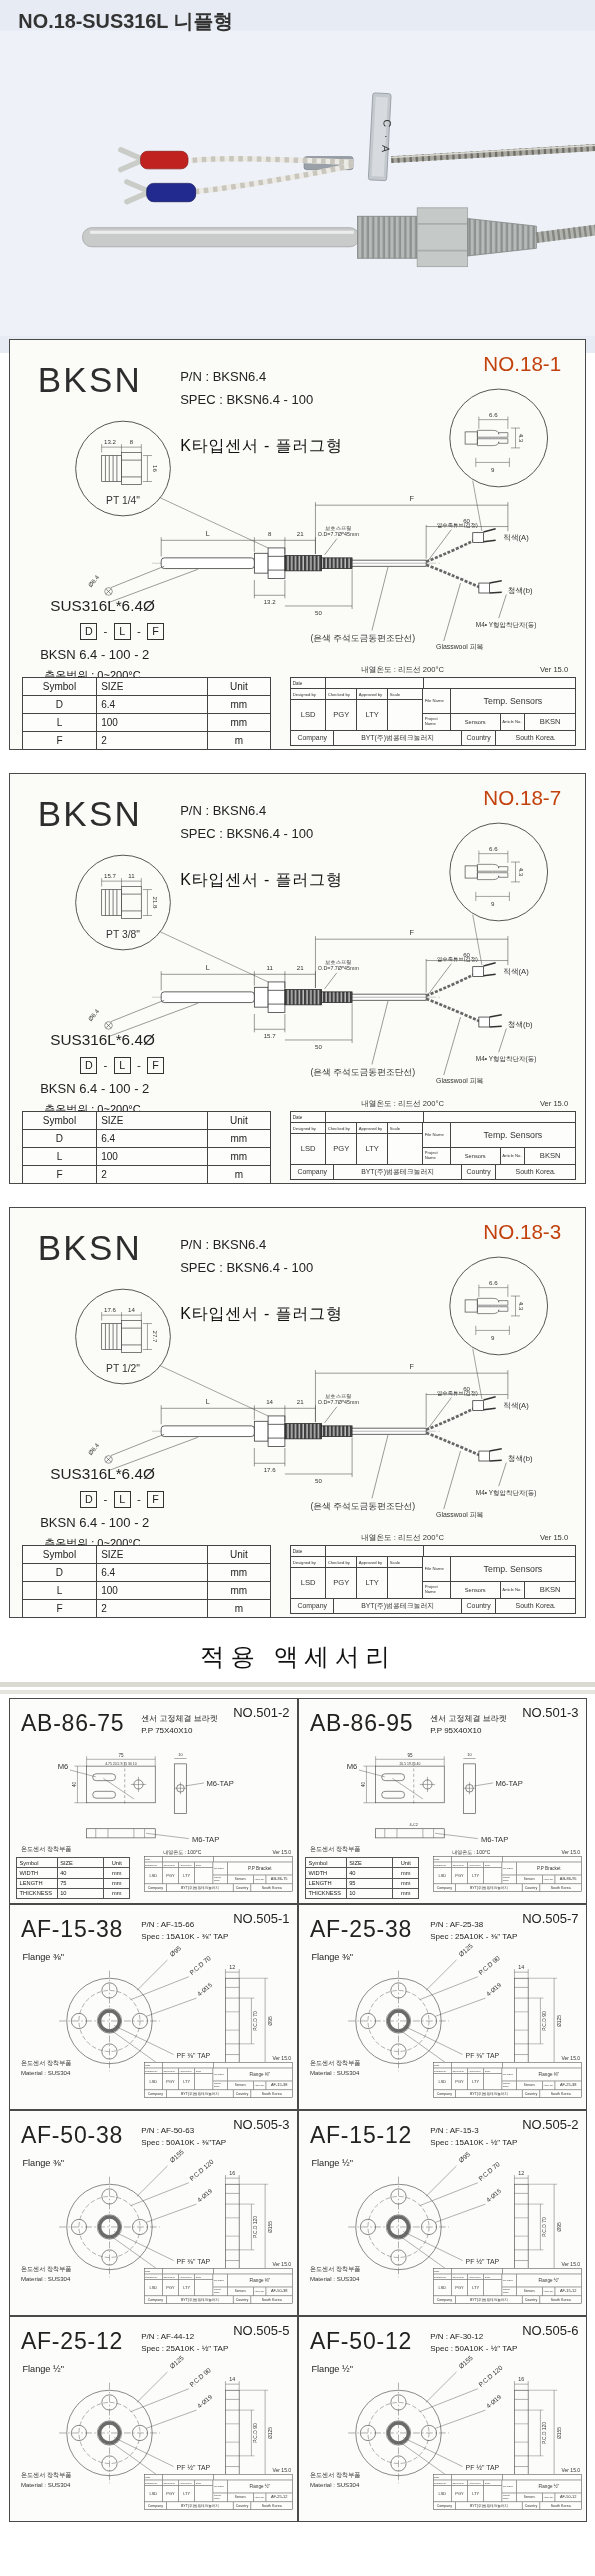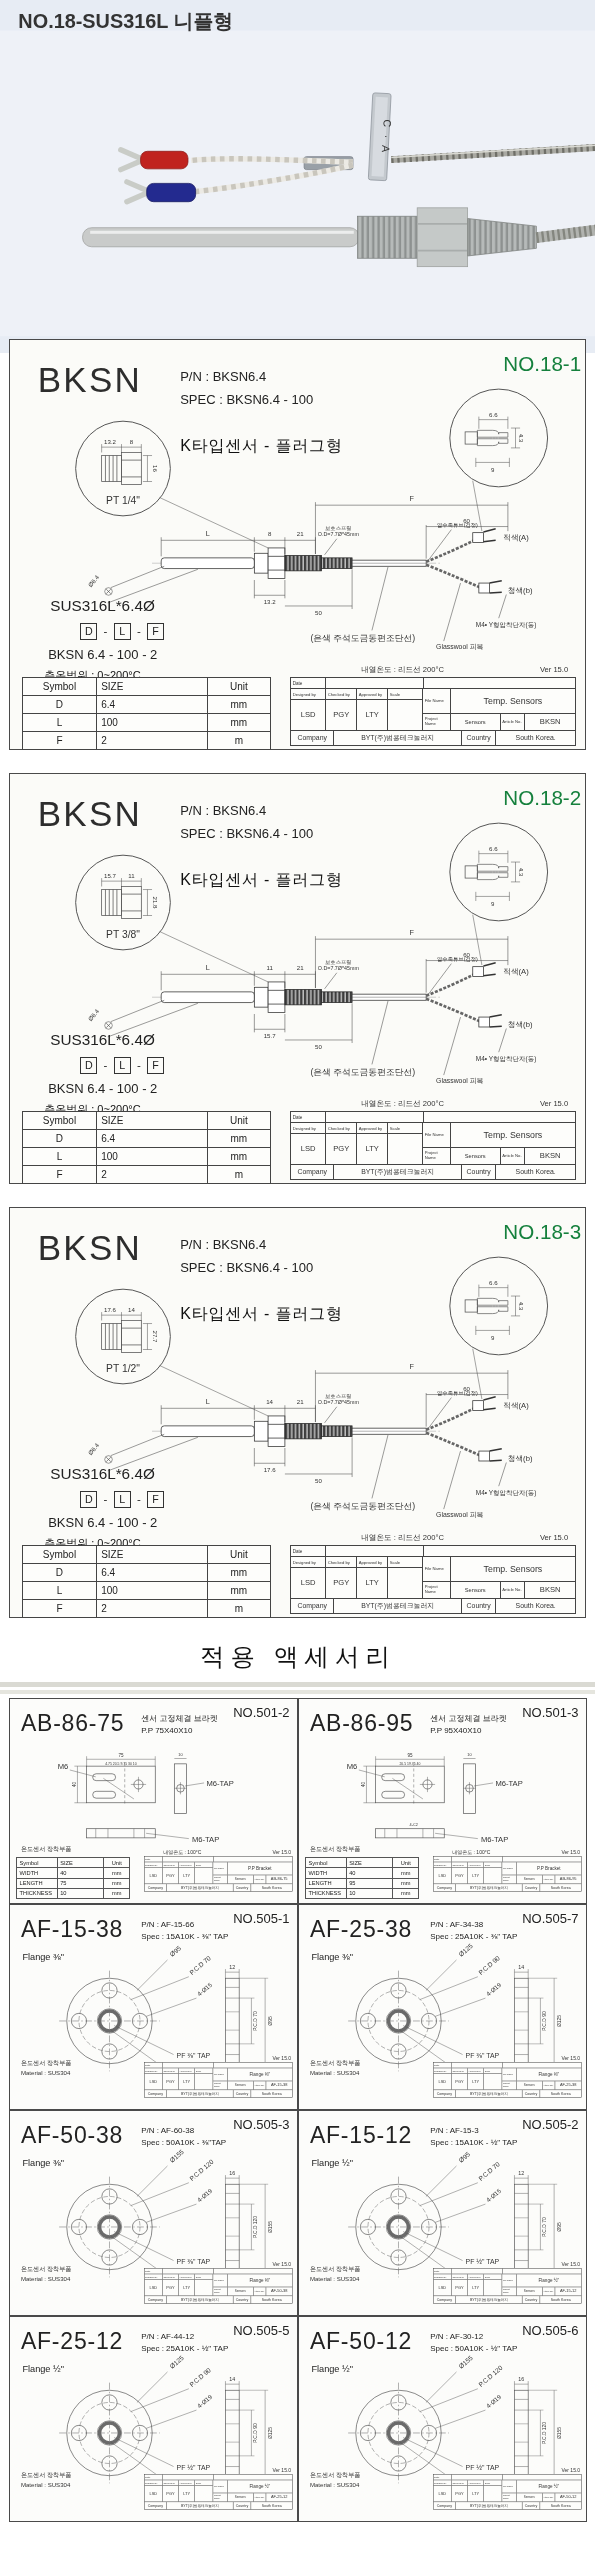--- a/index.html
+++ b/index.html
@@ -3,28 +3,28 @@
 <meta charset="utf-8">
 <style>
   html,body{margin:0;padding:0;background:#fff;}
   body{width:596px;height:2576px;position:relative;font-family:"Liberation Sans","DejaVu Sans",sans-serif;color:#222;overflow:hidden;}
   .photo-section{width:596px;height:290px;}
   .spacer{height:49px;}
   
   .sheet{position:relative;width:575px;height:409px;margin:0 9.2px 23px;background:#fbfbf8;border:1.1px solid #4a4a4a;box-sizing:content-box;}
   .brand{position:absolute;left:27.5px;top:20px;font-size:35px;letter-spacing:2.3px;color:#2d2d2d;}
   .pn-block{position:absolute;left:170px;top:26px;font-size:13px;color:#222;line-height:1.75;}
-  .sheet-no{position:absolute;right:4px;top:12.2px;font-size:20.6px;color:#15803d;}
+  .sheet-no{position:absolute;right:24px;top:12.2px;font-size:20.6px;color:#c2410c;}
   .type-label{position:absolute;left:170px;top:96px;font-size:16px;color:#111;letter-spacing:0.8px;}
   svg.draw{position:absolute;left:0;top:0;width:575px;height:409px;}
   .probe-spec{position:absolute;left:40px;top:257px;font-size:15.3px;color:#222;}
   .code-row{position:absolute;left:70px;top:283px;font-size:11.5px;color:#222;}
   .code-box{display:inline-block;width:15.3px;height:15.3px;border:1.1px solid #333;text-align:center;line-height:15.3px;font-size:10.7px;}
   .code-dash{margin:0 6.1px;}
-  .order-code{position:absolute;left:38px;top:307px;font-size:13px;color:#222;}
+  .order-code{position:absolute;left:30px;top:307px;font-size:13px;color:#222;}
   .temp-range{position:absolute;left:34px;top:328px;font-size:11px;color:#111;}
   .size-table{position:absolute;left:12.2px;top:337px;border-collapse:collapse;background:#fdfdfb;}
   .size-table td{border:0.8px solid #444;height:17px;font-size:10px;padding:0 4.6px;}
   .size-table .c0{width:63px;text-align:center;}
   .size-table .c1{width:101px;}
   .size-table .c2{width:53px;text-align:center;}
   .heat-note{position:absolute;left:351px;top:325px;font-size:7.6px;color:#333;}
   .version{position:absolute;right:17px;top:325px;font-size:7.6px;color:#333;}
   
   .tblock{position:absolute;left:280px;top:337px;width:286px;height:69px;border:0.8px solid #444;display:flex;flex-direction:column;background:#fdfdfb;color:#333;box-sizing:border-box;}
@@ -343,21 +343,21 @@
     </div>
   </div>
 </div>
 
 <div class="sheet">
   <div class="brand">BKSN</div>
   <div class="pn-block">
     <div>P/N  :  BKSN6.4</div>
     <div>SPEC :  BKSN6.4 - 100</div>
   </div>
-  <div class="sheet-no">NO.18-2</div>
+  <div class="sheet-no">NO.18-7</div>
   <div class="type-label">K타입센서 - 플러그형</div>
 
   <svg class="draw" viewBox="0 0 753 535">
     <defs>
       <pattern id="hatchD" width="5" height="24" patternUnits="userSpaceOnUse">
         <rect width="5" height="24" fill="#3d3d3d"></rect>
             <rect x="3" width="2" height="24" fill="#bdbdbd"></rect>
       </pattern>
     </defs>
 
@@ -1099,21 +1099,21 @@
         <div class="cell last w104" style="justify-content:center">South Korea</div>
       </div>
     </div>
   </div>
 </div>
 
 <div class="panel">
   <div class="p-name">AF-25-38</div>
   <div class="p-no">NO.505-7</div>
   <div class="p-desc">
-    <div>P/N : AF-34-38</div>
+    <div>P/N : AF-25-38</div>
     <div>Spec : 25A10K - ⅜" TAP</div>
   </div>
   <div class="p-flange-label">Flange ⅜"</div>
   <svg class="pdraw" viewBox="0 0 378 270">
     <g stroke="#555" fill="none" stroke-width=".9">
       <line x1="130" y1="86" x2="130" y2="218" stroke-dasharray="9 3 2 3" stroke-width=".6"></line>
       <line x1="64" y1="152" x2="196" y2="152" stroke-dasharray="9 3 2 3" stroke-width=".6"></line>
       <circle cx="130" cy="152" r="56"></circle>
       <circle cx="130" cy="152" r="40" stroke-dasharray="6 3" stroke-width=".6"></circle>
       <circle cx="130" cy="112" r="10"></circle>
@@ -1200,21 +1200,21 @@
         <div class="cell last w104" style="justify-content:center">South Korea</div>
       </div>
     </div>
   </div>
 </div>
 
 <div class="panel">
   <div class="p-name">AF-50-38</div>
   <div class="p-no">NO.505-3</div>
   <div class="p-desc">
-    <div>P/N : AF-60-38</div>
+    <div>P/N : AF-50-63</div>
     <div>Spec : 50A10K - ⅜"TAP</div>
   </div>
   <div class="p-flange-label">Flange ⅜"</div>
   <svg class="pdraw" viewBox="0 0 378 270">
     <g stroke="#555" fill="none" stroke-width=".9">
       <line x1="130" y1="86" x2="130" y2="218" stroke-dasharray="9 3 2 3" stroke-width=".6"></line>
       <line x1="64" y1="152" x2="196" y2="152" stroke-dasharray="9 3 2 3" stroke-width=".6"></line>
       <circle cx="130" cy="152" r="56"></circle>
       <circle cx="130" cy="152" r="40" stroke-dasharray="6 3" stroke-width=".6"></circle>
       <circle cx="130" cy="112" r="10"></circle>

